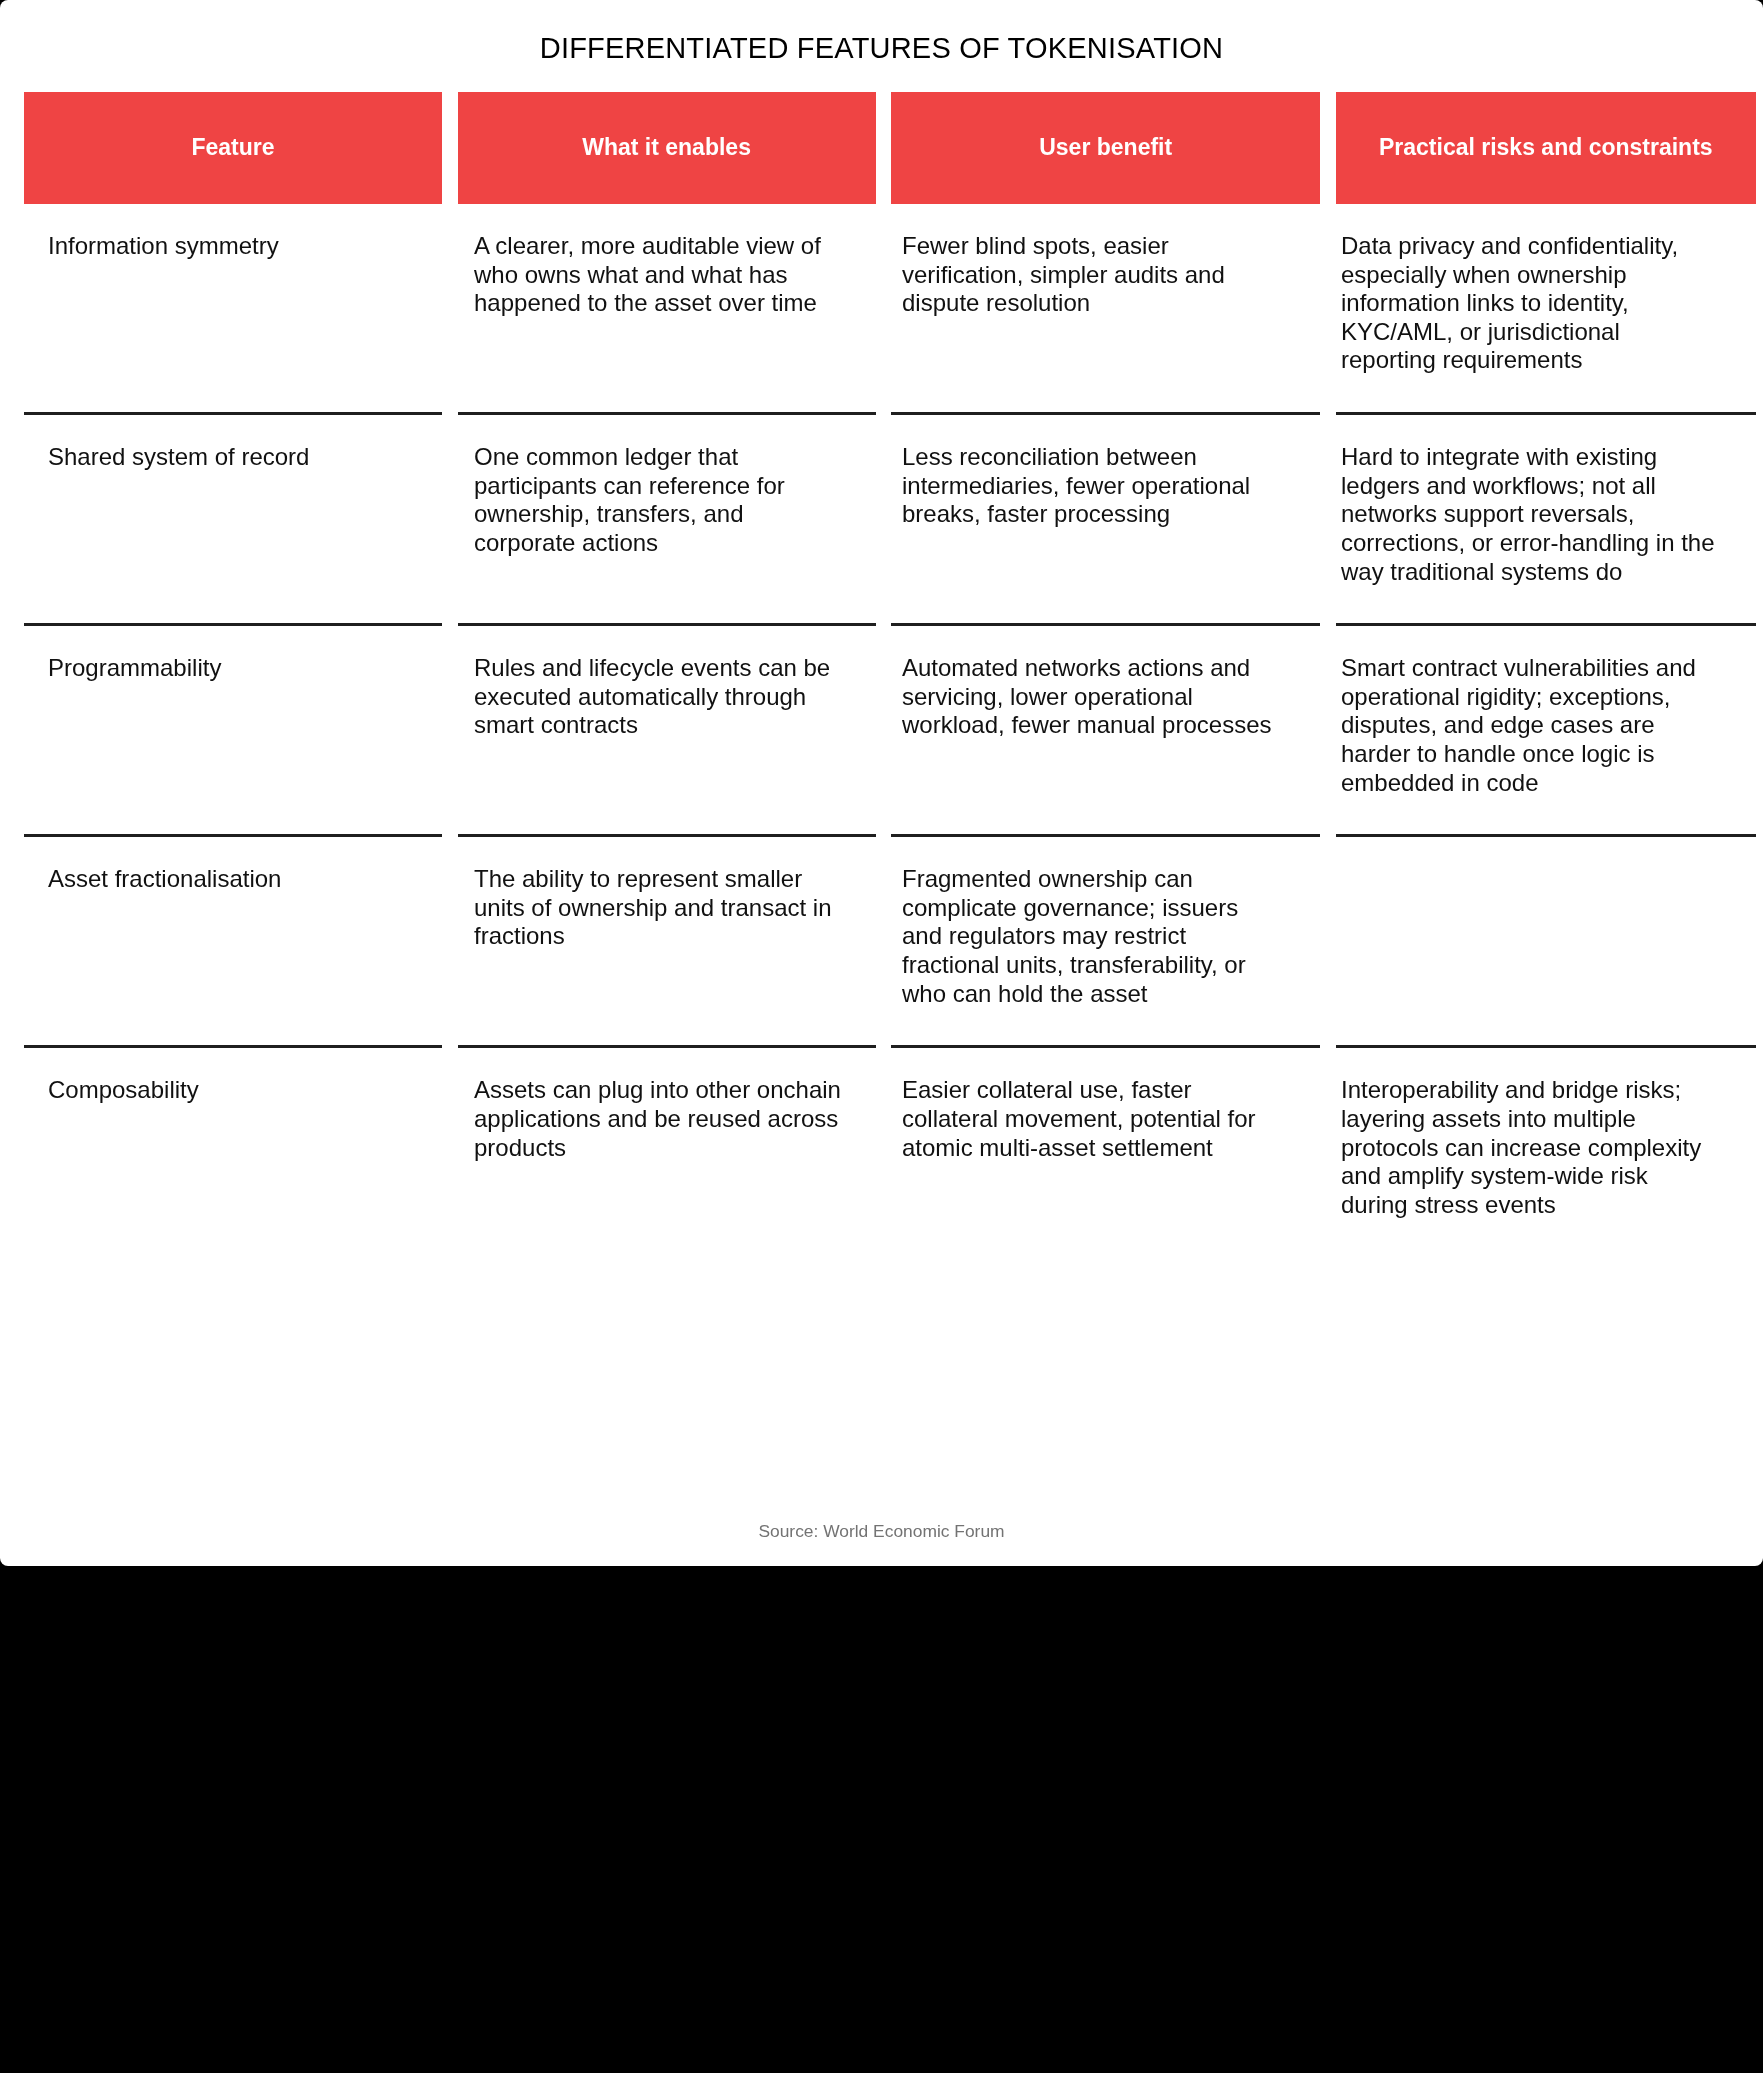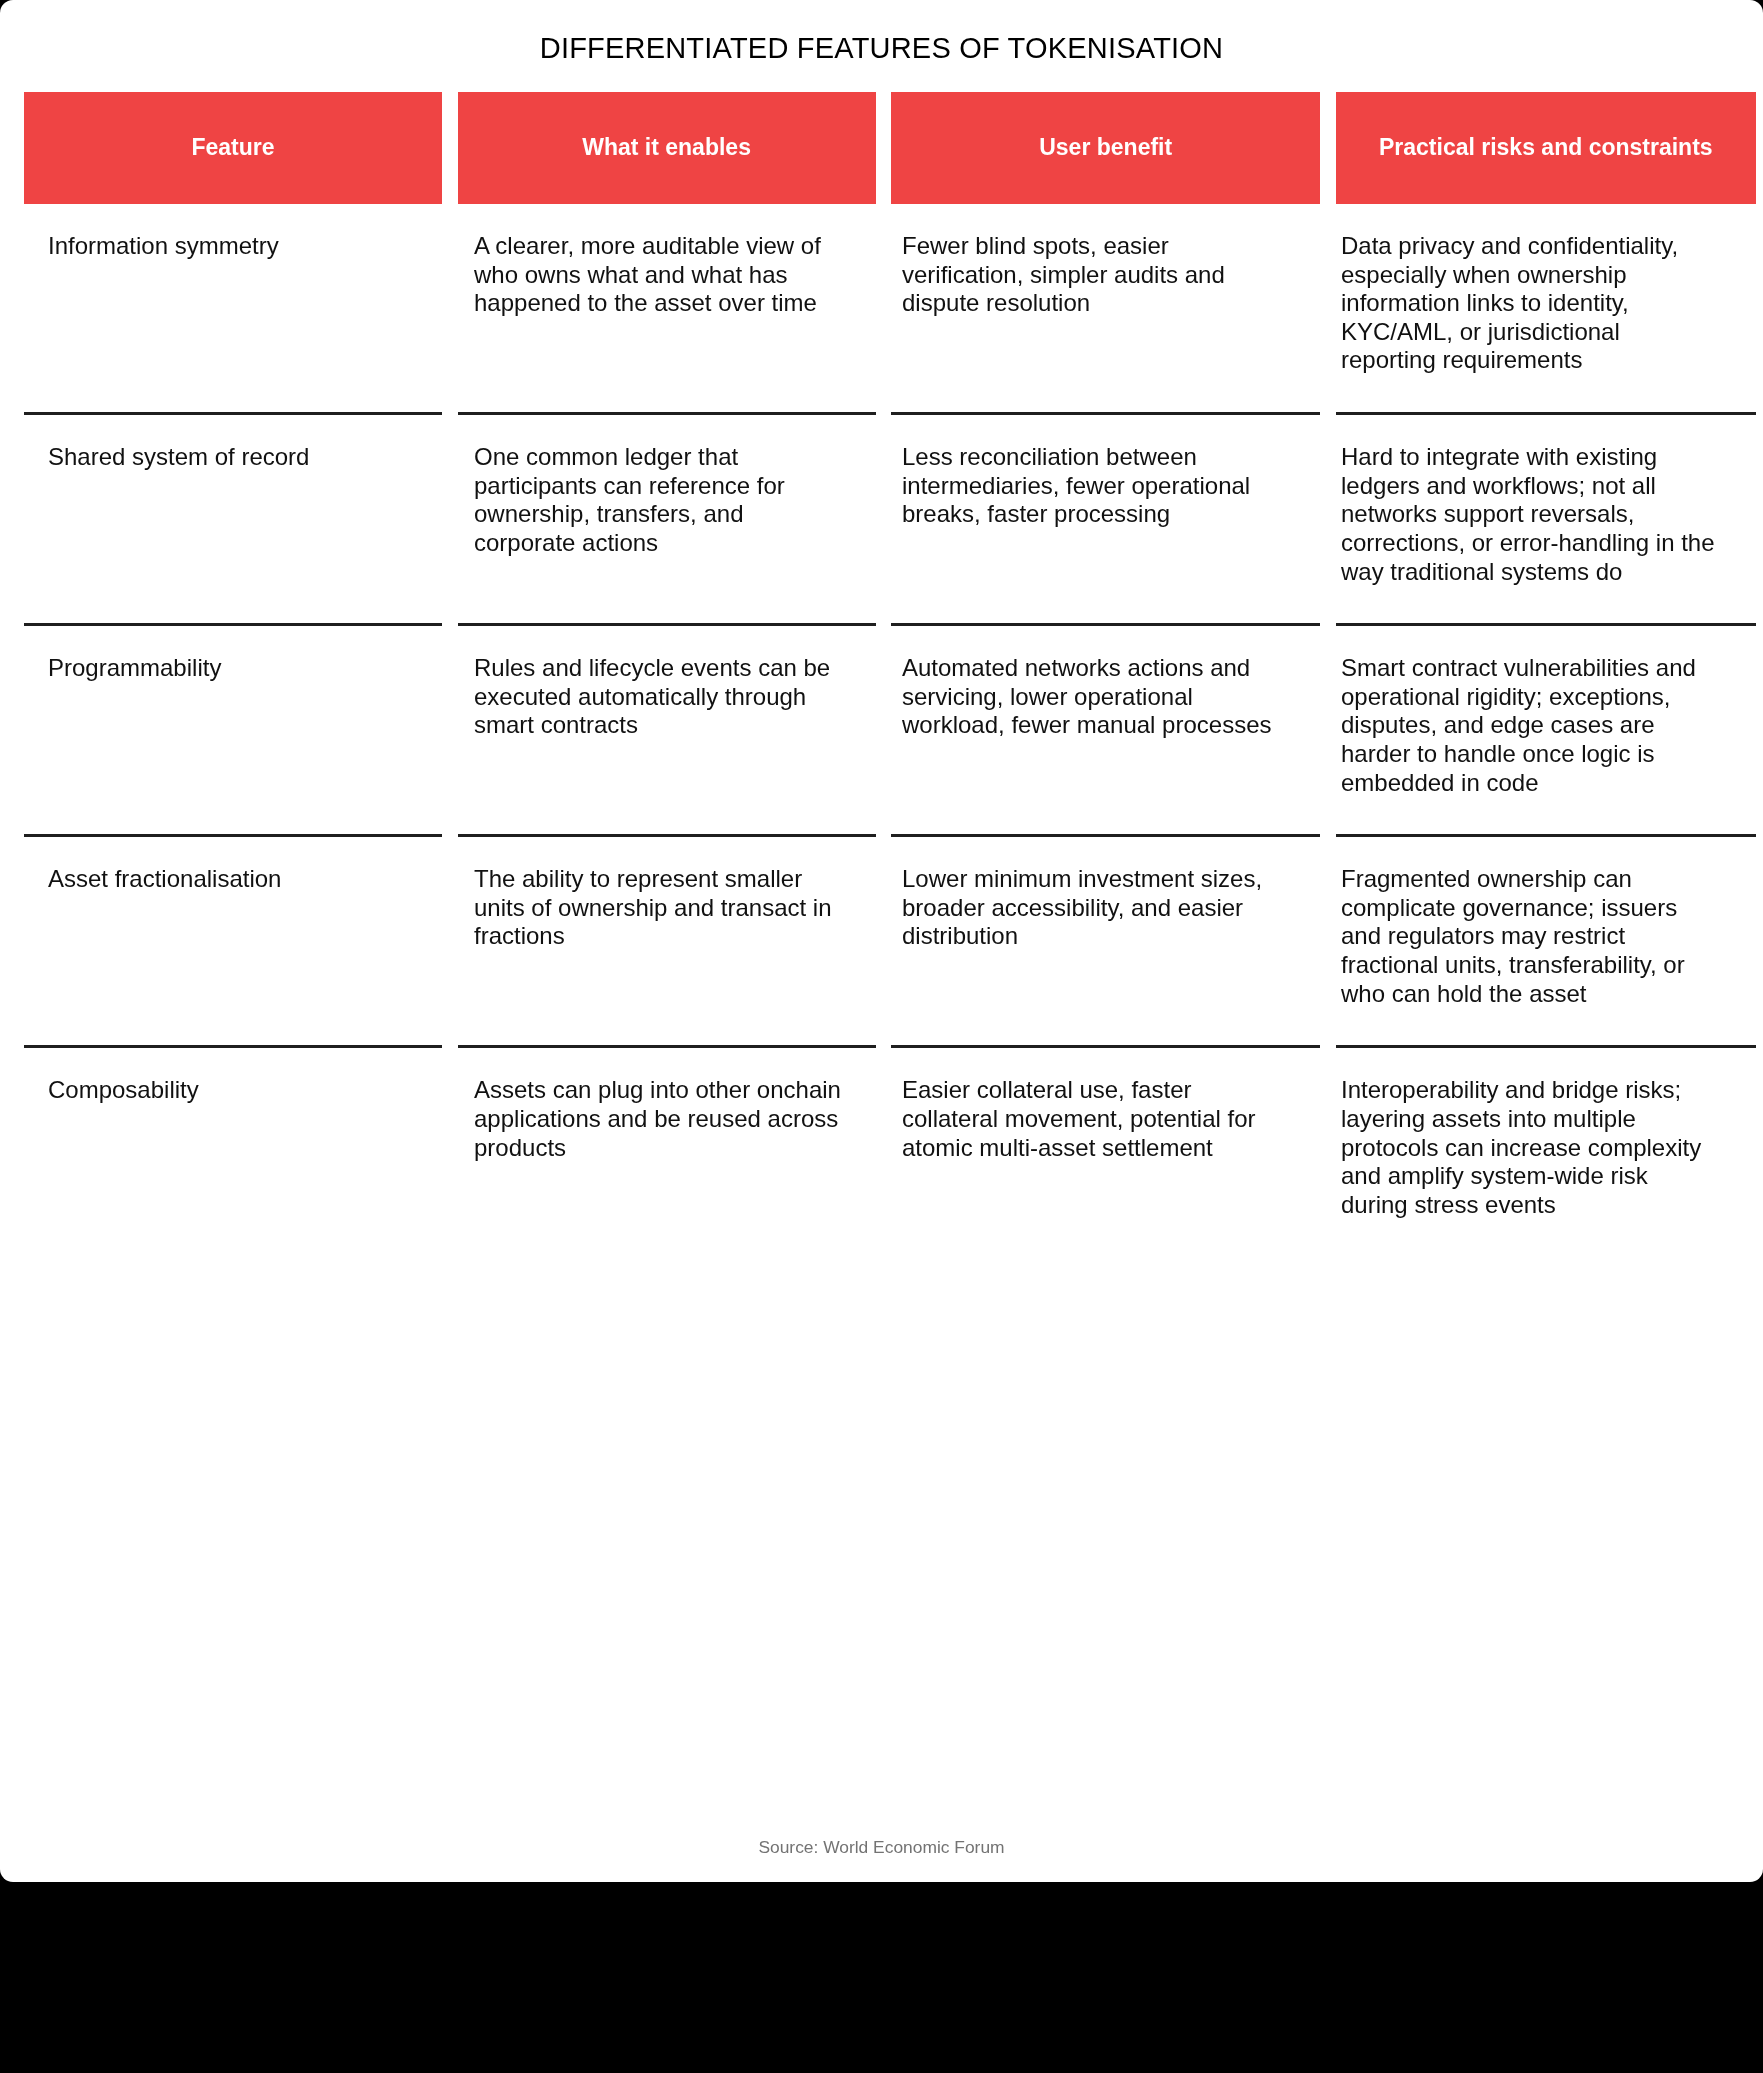--- a/index.html
+++ b/index.html
@@ -2,23 +2,23 @@
 <html style="font-size:14.7px"><head>
 <meta charset="utf-8">
 <style>
   html, body {
     margin: 0;
     padding: 0;
     background: #000000;
   }
   .page {
     width: 1763px;
-    height: 1882px;
+    height: 1566px;
     background: #ffffff;
-    border-radius: 13px;
+    border-radius: 8px;
     box-sizing: border-box;
     overflow: hidden;
     position: relative;
     font-family: "Liberation Sans", sans-serif;
     -webkit-font-smoothing: antialiased;
   }
   .title {
     text-align: center;
     font-size: 29px;
     font-weight: 400;
@@ -156,21 +156,20 @@
     <div class="divider-row">
       <div class="col c0 divider-seg"></div>
       <div class="col c1 divider-seg"></div>
       <div class="col c2 divider-seg"></div>
       <div class="col c3 divider-seg"></div>
     </div>
 
     <div class="body-row">
       <div class="col c0 body-cell feature">Asset fractionalisation</div>
       <div class="col c1 body-cell">The ability to represent smaller units of ownership and transact in fractions</div>
-      <div class="col c2 body-cell">Lower minimum investment sizes, broader accessibility, and easier distribution</div>
       <div class="col c3 body-cell">Fragmented ownership can complicate governance; issuers and regulators may restrict fractional units, transferability, or who can hold the asset</div>
     </div>
 
     <div class="divider-row">
       <div class="col c0 divider-seg"></div>
       <div class="col c1 divider-seg"></div>
       <div class="col c2 divider-seg"></div>
       <div class="col c3 divider-seg"></div>
     </div>
 

